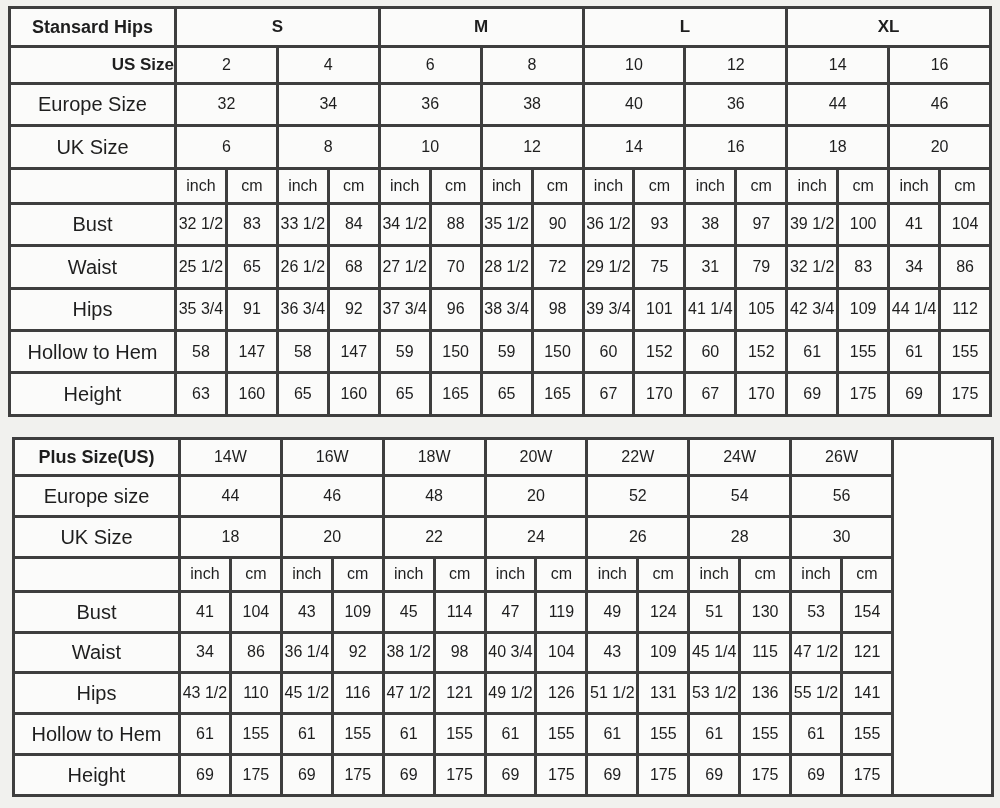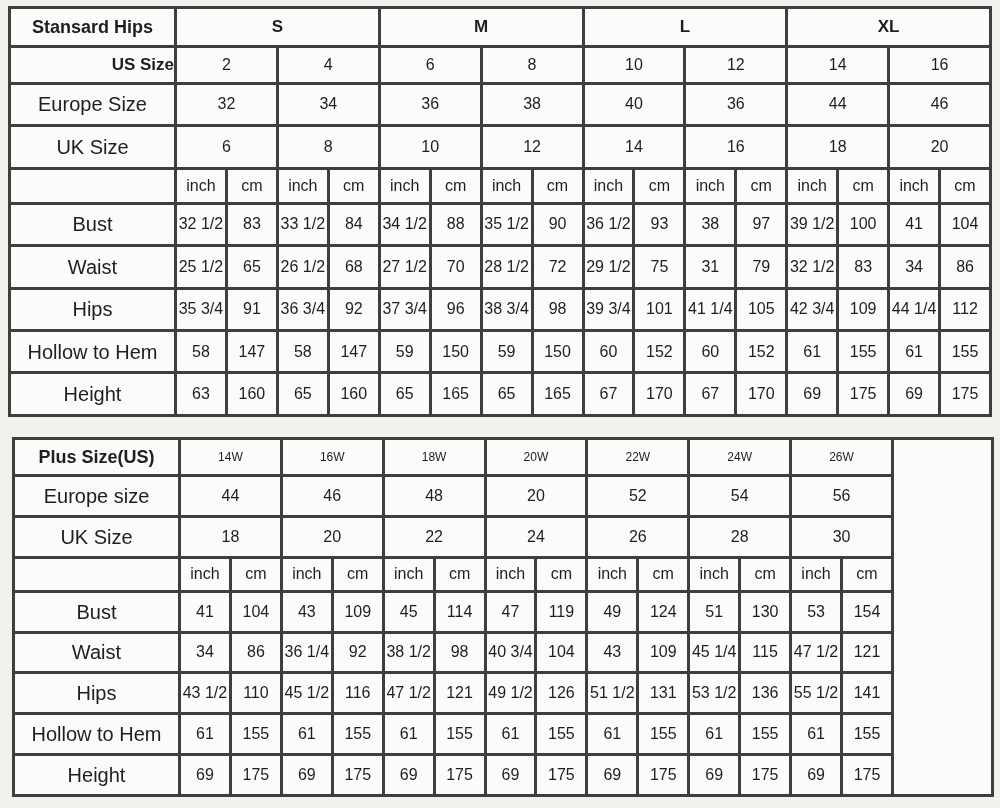--- a/index.html
+++ b/index.html
@@ -47,21 +47,21 @@
   td.corner {
     font-weight: 700;
     font-size: 18px;
   }
   #standard-table td.group-hdr {
     font-weight: 700;
     font-size: 17px;
   }
   #plus-table td.group-hdr {
     font-weight: 400;
-    font-size: 12px;
+    font-size: 16px;
   }
   
   #standard-table tbody tr:nth-child(2) td.row-label {
     font-weight: 700;
     font-size: 17px;
     text-align: right;
   }
   td.row-label { font-size: 20px; }
   td.val, td.unit { font-size: 16px; }
   td.blank { background: #fbfbfa; }

